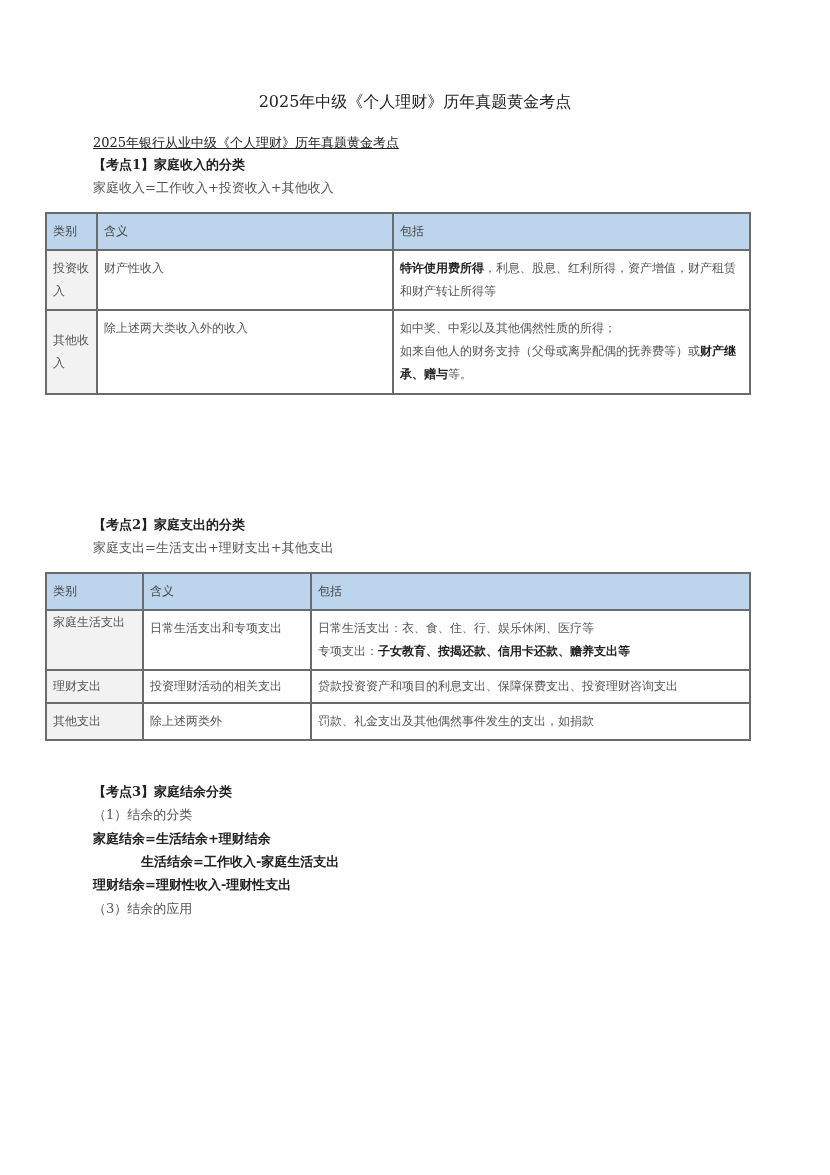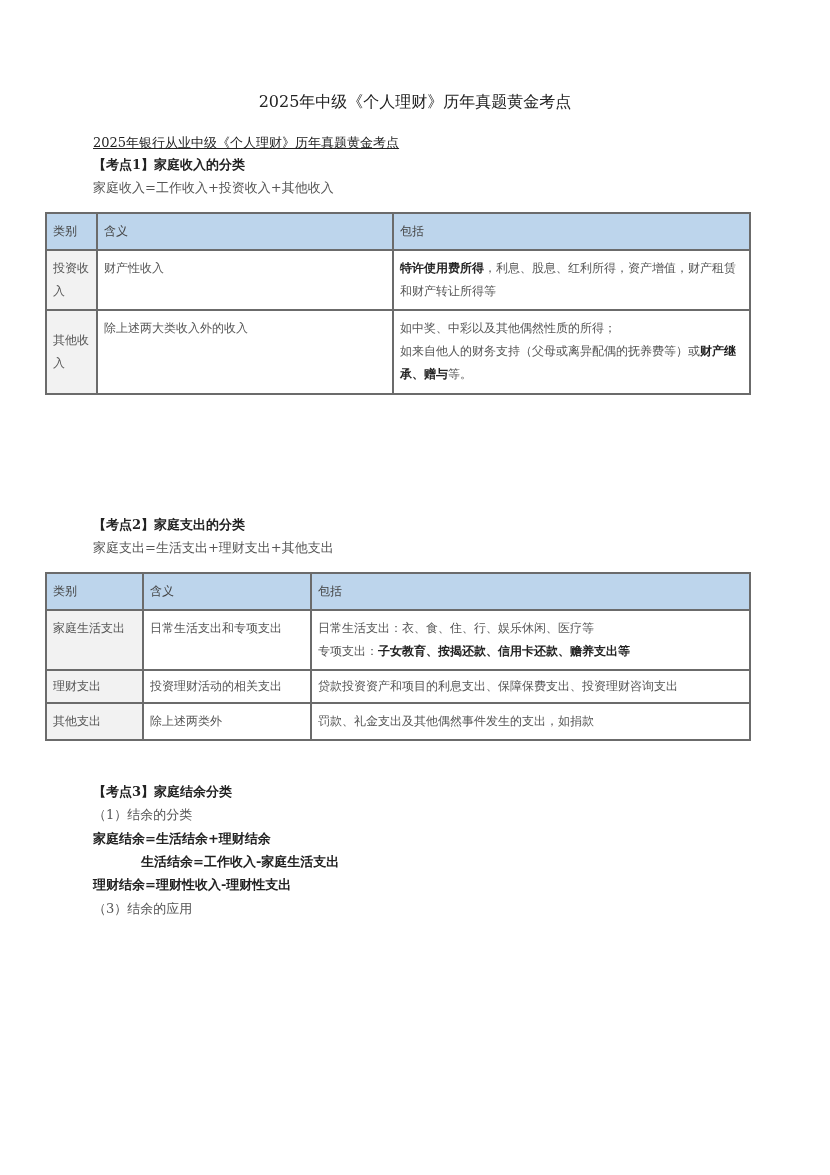--- a/index.html
+++ b/index.html
@@ -51,21 +51,21 @@
 <div class="line gray" style="top:538px;">家庭支出=生活支出+理财支出+其他支出</div>
 
 <table class="t2">
   <tbody>
       <tr style="height:37px;">
     <th style="width:83px;">类别</th>
     <th style="width:154px;">含义</th>
     <th>包括</th>
   </tr>
   <tr style="height:60px;">
-    <td class="cat" style="padding-top:6px;margin-top:43px;">家庭生活支出</td>
+    <td class="cat" style="margin-top:43px;">家庭生活支出</td>
     <td style="padding-top:6px;">日常生活支出和专项支出</td>
     <td style="padding-top:6px;"><div>日常生活支出：衣、食、住、行、娱乐休闲、医疗等</div><span>专项支出：</span><b>子女教育、按揭还款、信用卡还款、赡养支出等</b></td>
   </tr>
   <tr style="height:33px;">
     <td class="catm">理财支出</td>
     <td style="vertical-align:middle;">投资理财活动的相关支出</td>
     <td style="vertical-align:middle;">贷款投资资产和项目的利息支出、保障保费支出、投资理财咨询支出</td>
   </tr>
   <tr style="height:37px;">
     <td class="catm">其他支出</td>

